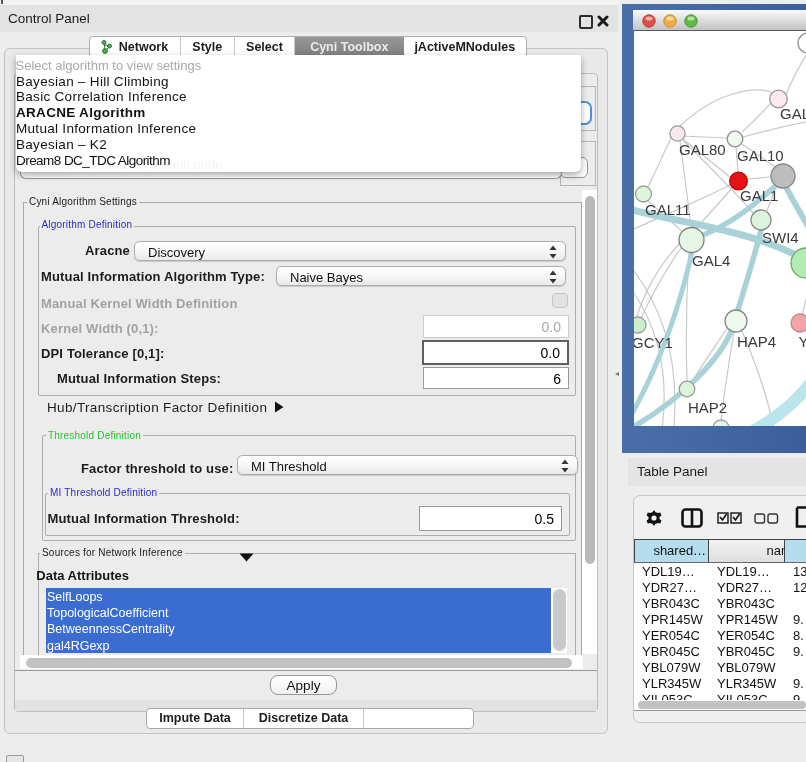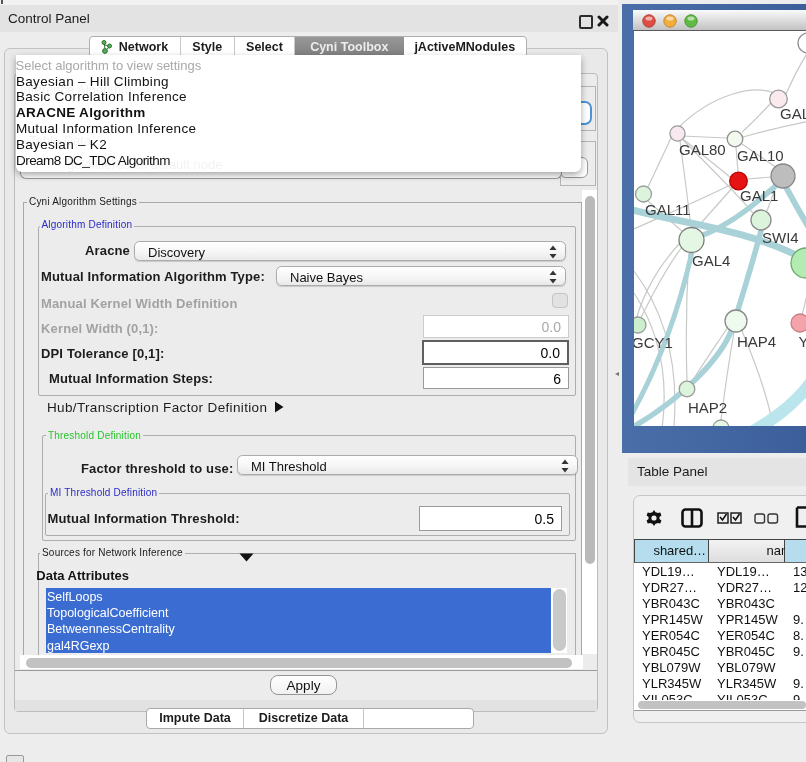--- a/index.html
+++ b/index.html
@@ -61,21 +61,21 @@
       <path d="M4 0.5 L7.5 5 L0.5 5 Z" fill="#333"></path>
       <path d="M4 13.5 L0.5 9 L7.5 9 Z" fill="#333"></path>
     </svg>
 </div>
 <div class="lbl" style="left:41px;top:296px;color:#a2a2a2;">Manual Kernel Width Definition</div>
 <div class="abs" style="left:552px;top:293px;width:14px;height:13px;background:#e2e2e2;border:1px solid #c4c4c4;border-radius:4px;"></div>
 <div class="lbl" style="left:41px;top:321px;color:#a2a2a2;">Kernel Width (0,1):</div>
 <div class="field" style="left:423px;top:314.5px;width:146px;height:23px;border:1px solid #cccccc;color:#a8a8a8;padding:3px 7px 0 0;">0.0</div>
 <div class="lbl" style="left:41px;top:346px;">DPI Tolerance [0,1]:</div>
 <div class="field" style="left:422px;top:340px;width:147px;height:25px;border:2px solid #5f5f5f;color:#000;padding:3px 7px 0 0;">0.0</div>
-<div class="lbl" style="left:49px;top:371px;">Mutual Information Steps:</div>
+<div class="lbl" style="left:57px;top:371px;">Mutual Information Steps:</div>
 <div class="field" style="left:423px;top:367px;width:146px;height:22px;border:1px solid #9a9a9a;color:#000;padding:3px 7px 0 0;">6</div>
 
 <div class="abs" style="left:47px;top:400px;font-size:13.5px;letter-spacing:0.35px;color:#1c1c1c;">Hub/Transcription Factor Definition</div>
 <svg class="abs" style="left:274px;top:401px;" width="10" height="12" viewBox="0 0 10 12">
     <path d="M1 0.5 L9.5 6 L1 11.5 Z" fill="#111"></path>
   </svg>
 
 <div class="abs grp" style="left:42px;top:435px;width:531.5px;height:104px;"></div>
 <div class="gt" style="left:46px;top:429px;color:#28c52e;">Threshold Definition</div>
 <div class="lbl" style="left:81px;top:461px;">Factor threshold to use:</div>

